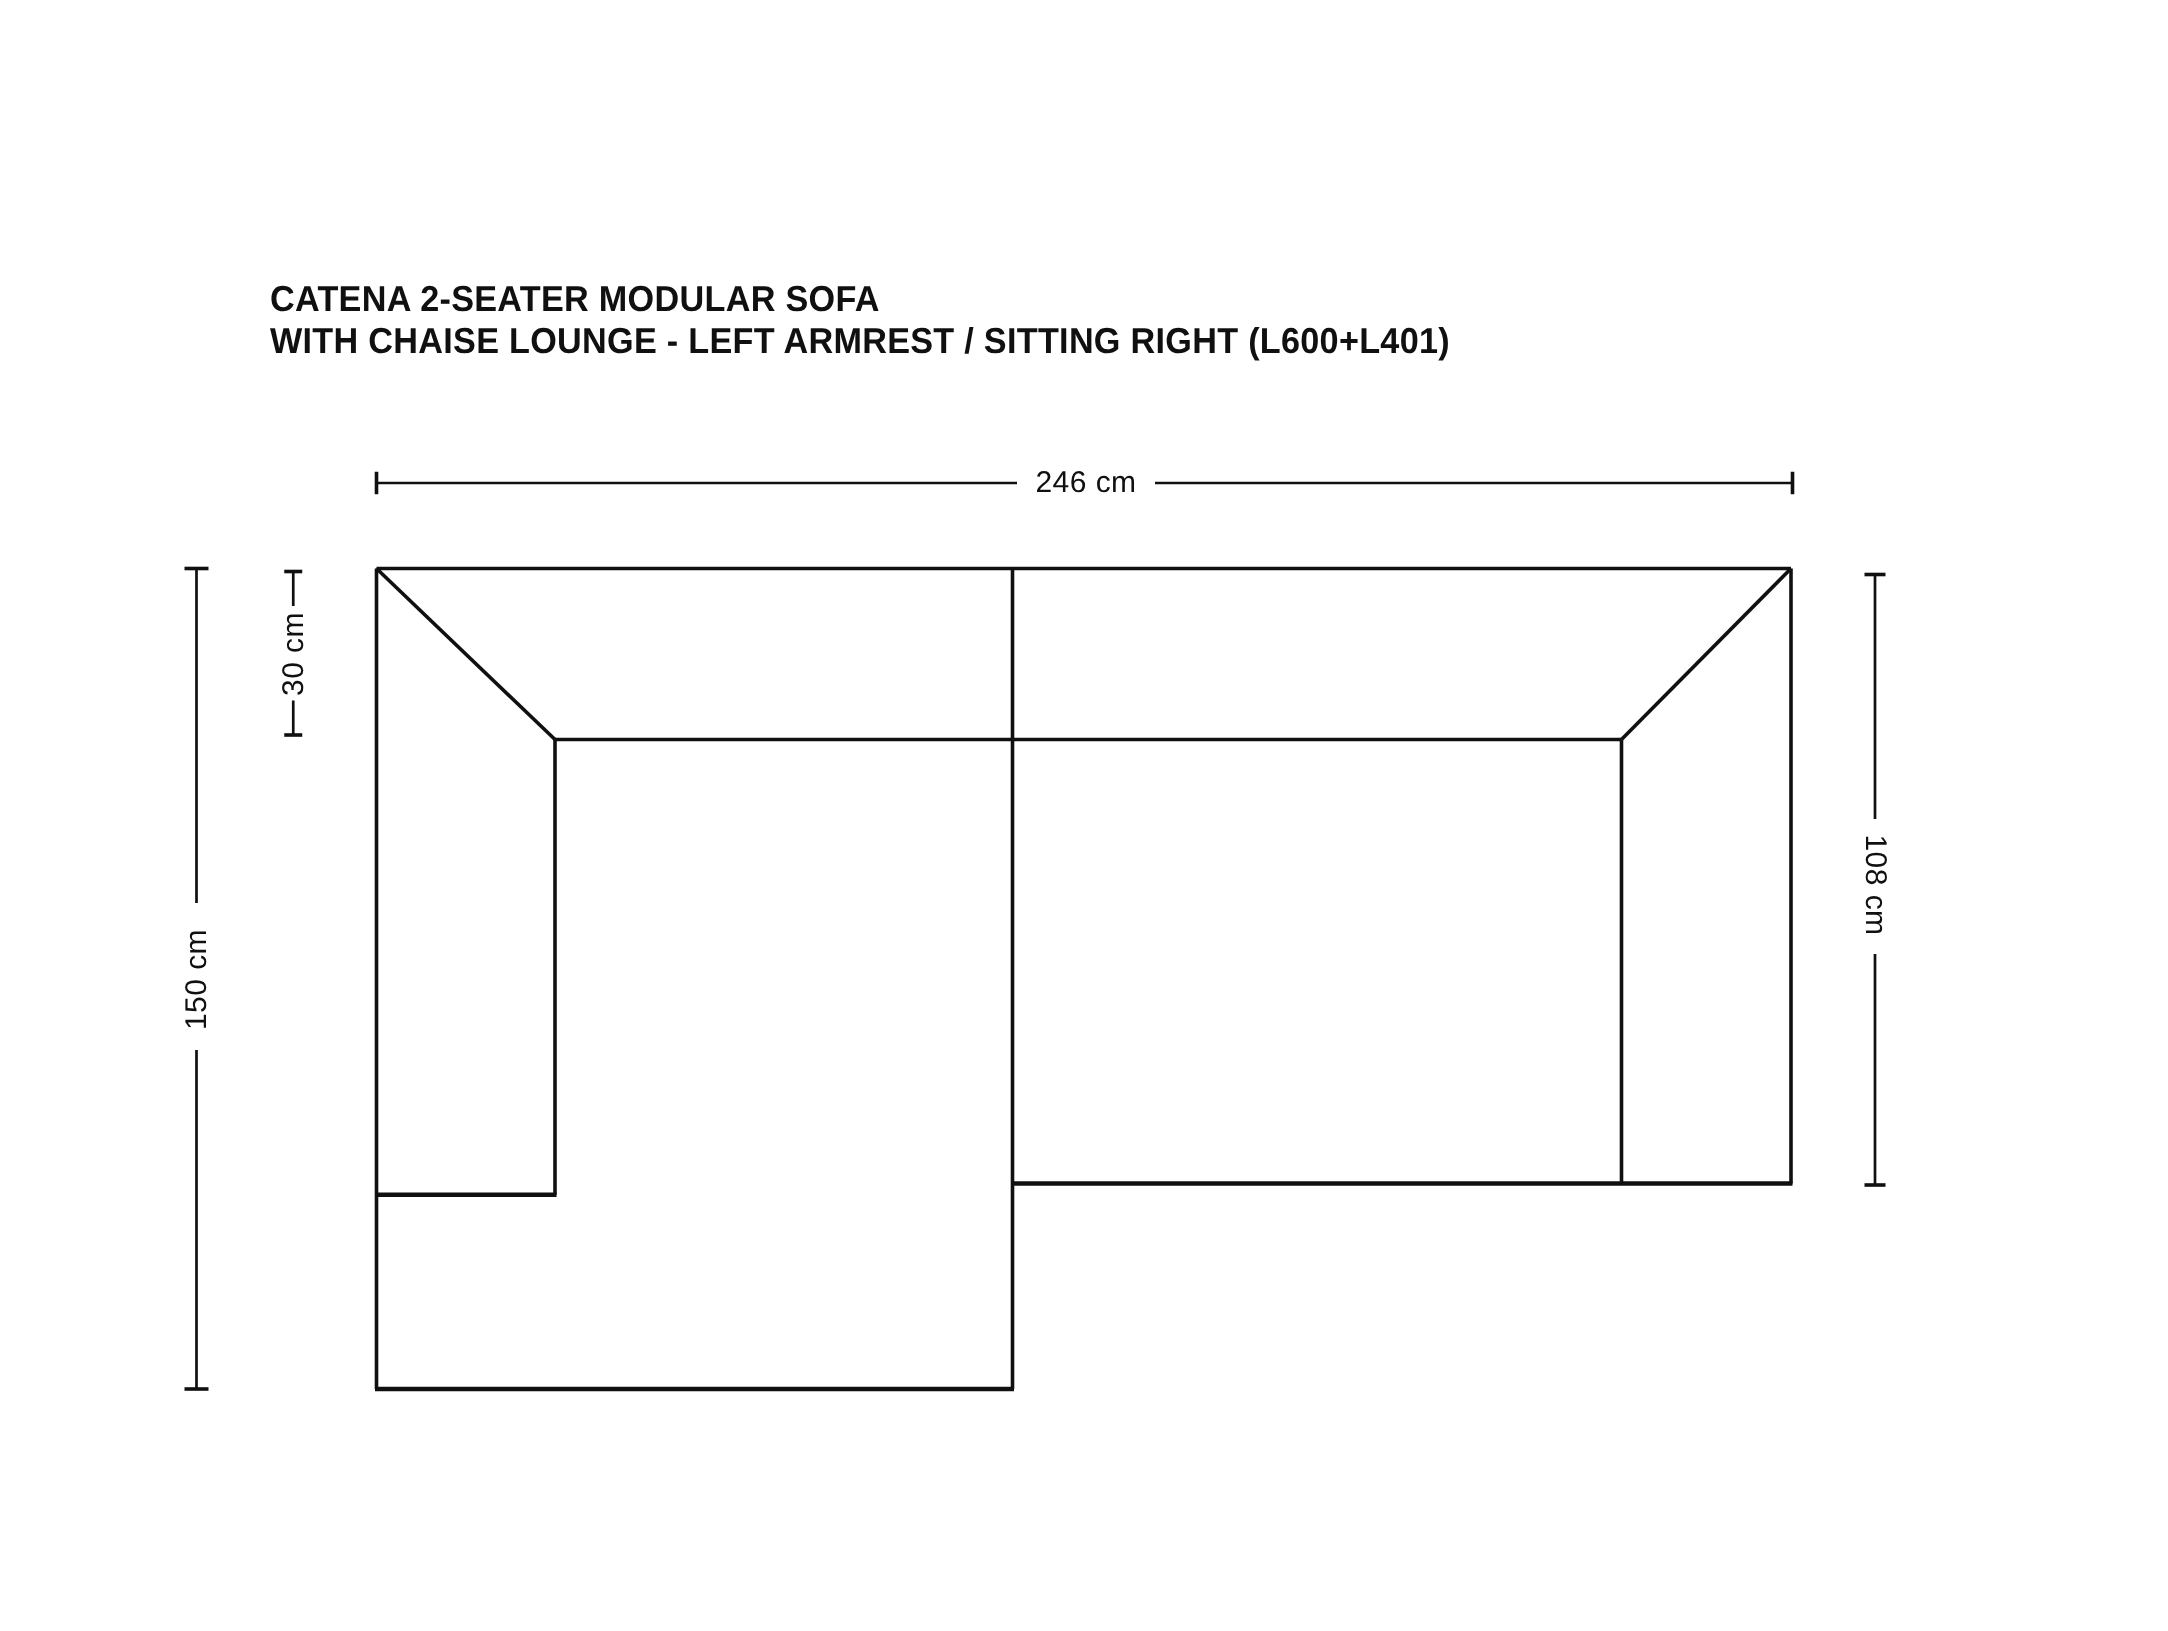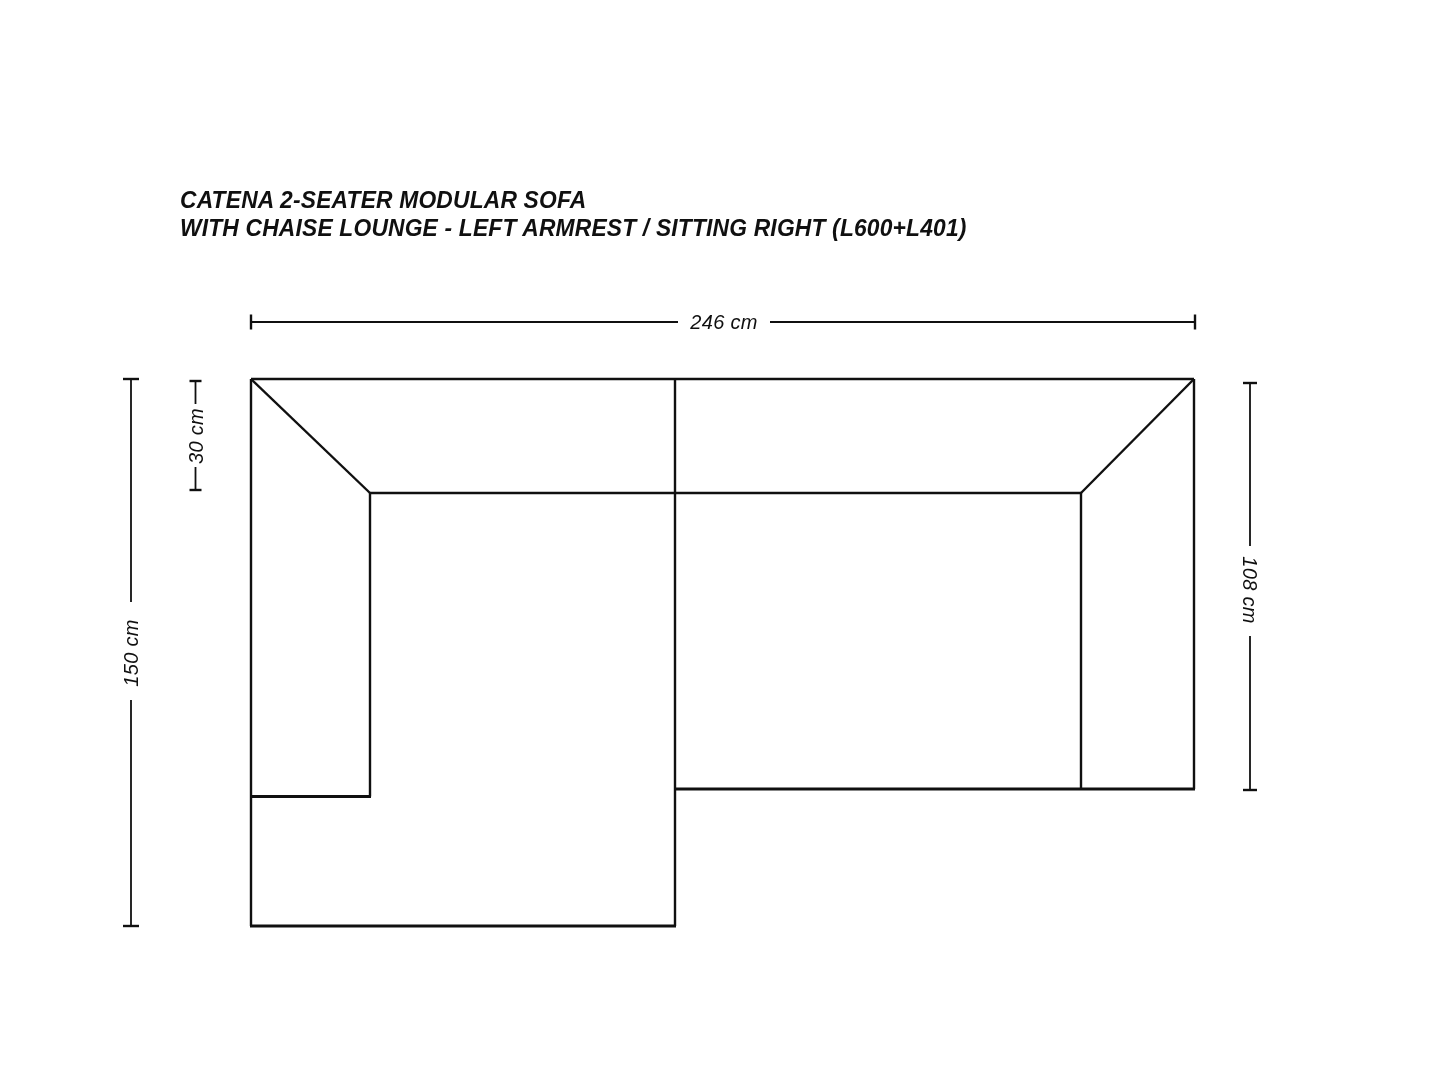--- a/index.html
+++ b/index.html
@@ -7,21 +7,20 @@
     padding: 0;
     background: #ffffff;
   }
   .canvas {
     position: relative;
     width: 1445px;
     height: 1087px;
     background: var(--bg-color, #ffffff);
     font-family: "Liberation Sans", sans-serif;
     overflow: hidden;
-    font-style: italic;
   }
   .title-block {
     position: absolute;
     left: 180px;
     top: 186px;
     transform: scaleX(0.95);
     transform-origin: left top;
     color: var(--line-color, #101010);
     font-size: 24px;
     font-weight: 700;

